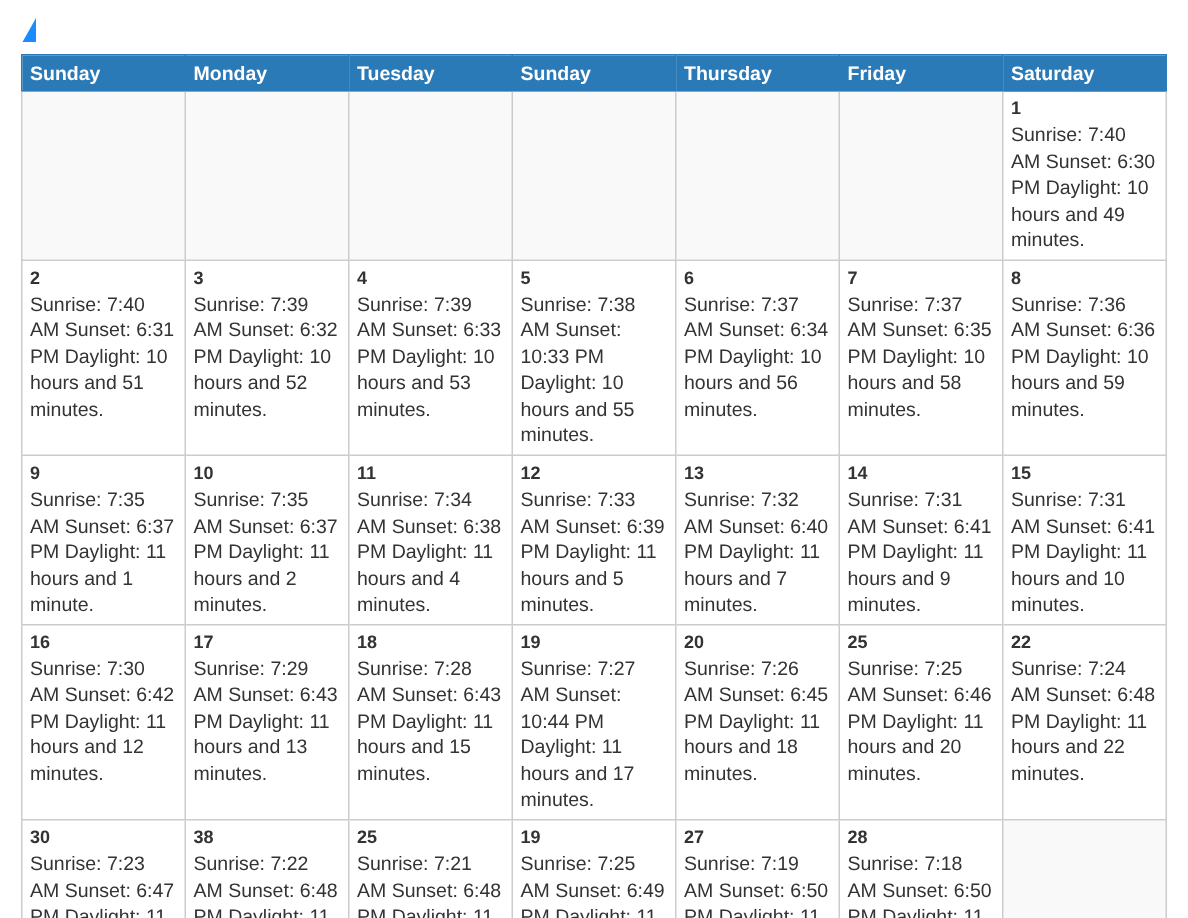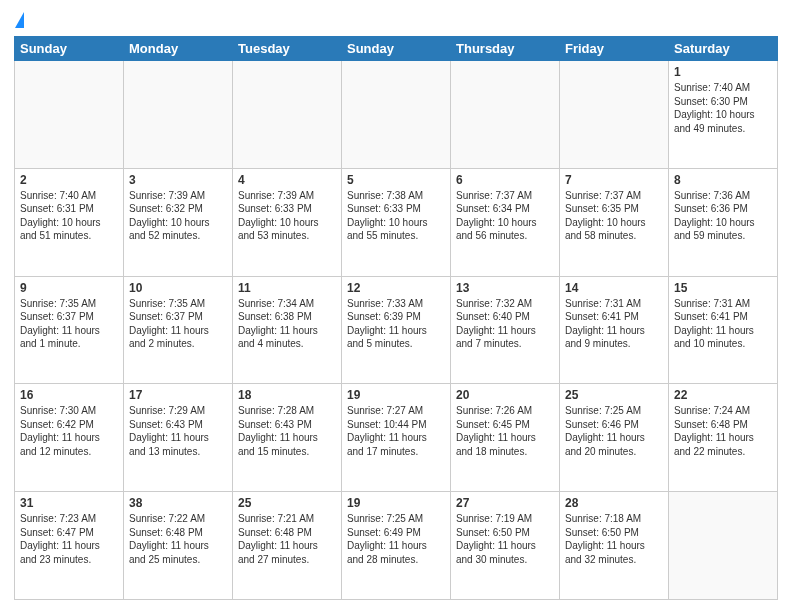--- a/index.html
+++ b/index.html
@@ -65,21 +65,21 @@
       color: #333;
       height: 88px;
     }
     .day-num {
       font-size: 12px;
       font-weight: bold;
       display: block;
       margin-bottom: 2px;
     }
     .day-info {
-      font-size: 10px;
+      font-size: 13px;
       line-height: 1.35;
       color: #333;
     }
     .empty {
       background: #f9f9f9;
     }
   </style>
 </head>
 <body>
 
@@ -140,21 +140,21 @@
           </td>
           <td>
             <span class="day-num">4</span>
             <div class="day-info">Sunrise: 7:39 AM
 Sunset: 6:33 PM
 Daylight: 10 hours and 53 minutes.</div>
           </td>
           <td>
             <span class="day-num">5</span>
             <div class="day-info">Sunrise: 7:38 AM
-Sunset: 6:33 PM
+Sunset: 10:33 PM
 Daylight: 10 hours and 55 minutes.</div>
           </td>
           <td>
             <span class="day-num">6</span>
             <div class="day-info">Sunrise: 7:37 AM
 Sunset: 6:34 PM
 Daylight: 10 hours and 56 minutes.</div>
           </td>
           <td>
             <span class="day-num">7</span>
@@ -252,21 +252,21 @@
           </td>
           <td>
             <span class="day-num">22</span>
             <div class="day-info">Sunrise: 7:24 AM
 Sunset: 6:48 PM
 Daylight: 11 hours and 22 minutes.</div>
           </td>
         </tr>
         <tr>
           <td>
-            <span class="day-num">31</span>
+            <span class="day-num">30</span>
             <div class="day-info">Sunrise: 7:23 AM
 Sunset: 6:47 PM
 Daylight: 11 hours and 23 minutes.</div>
           </td>
           <td>
             <span class="day-num">38</span>
             <div class="day-info">Sunrise: 7:22 AM
 Sunset: 6:48 PM
 Daylight: 11 hours and 25 minutes.</div>
           </td>

